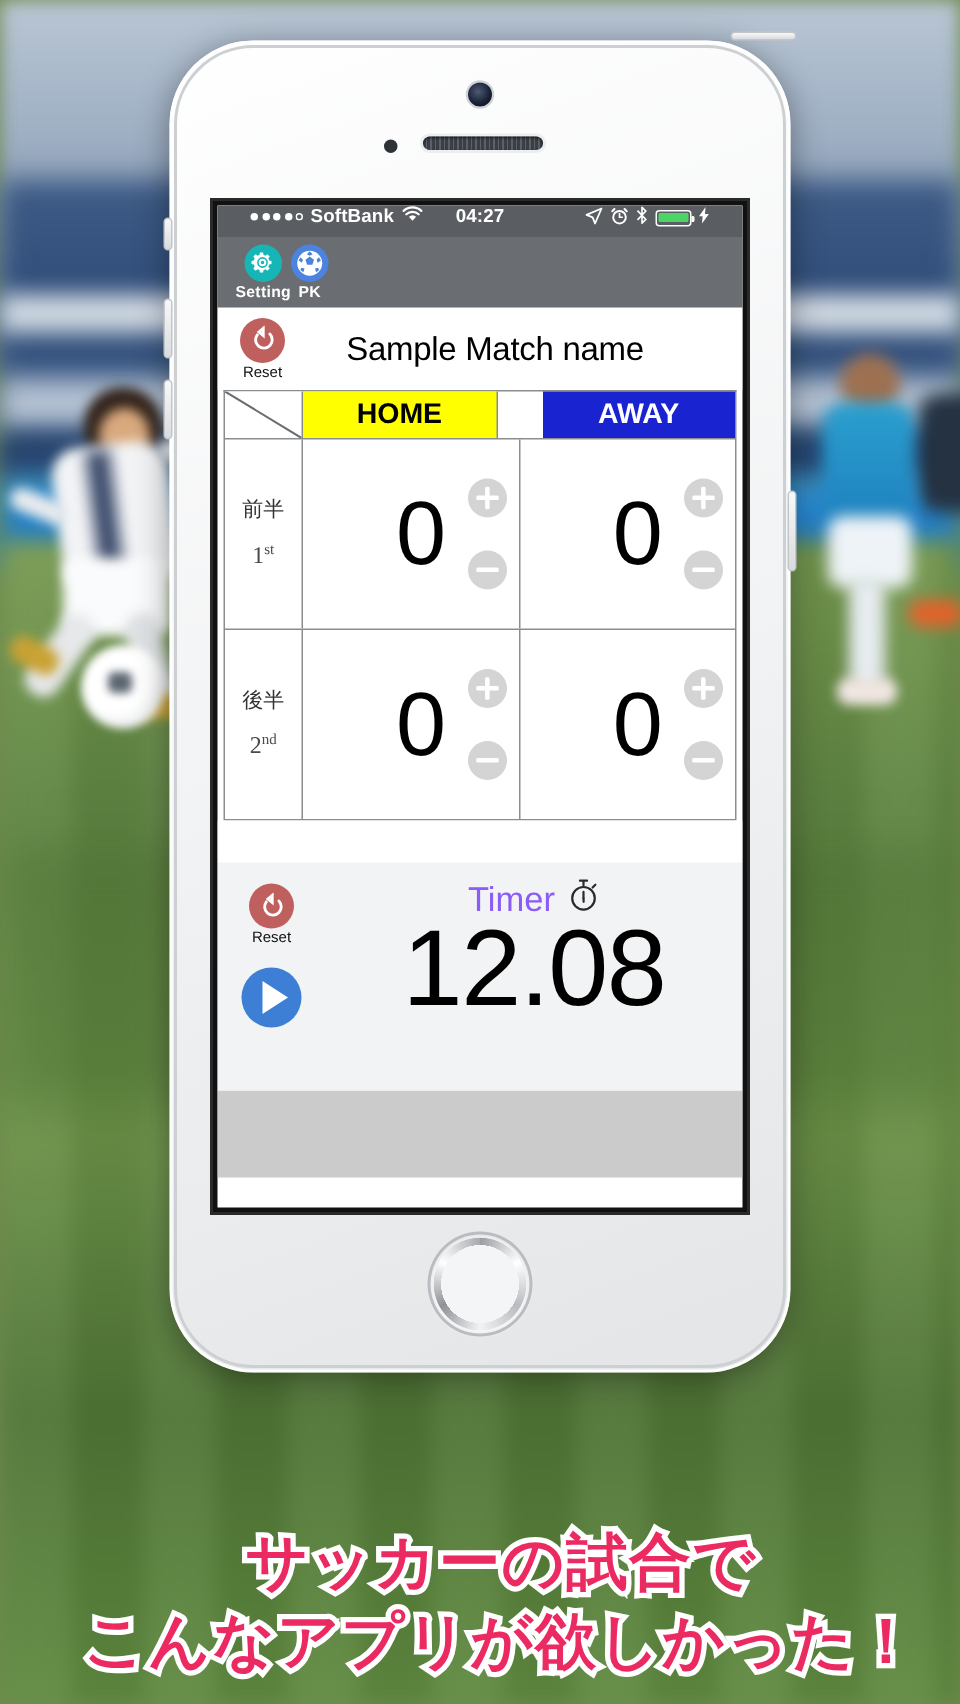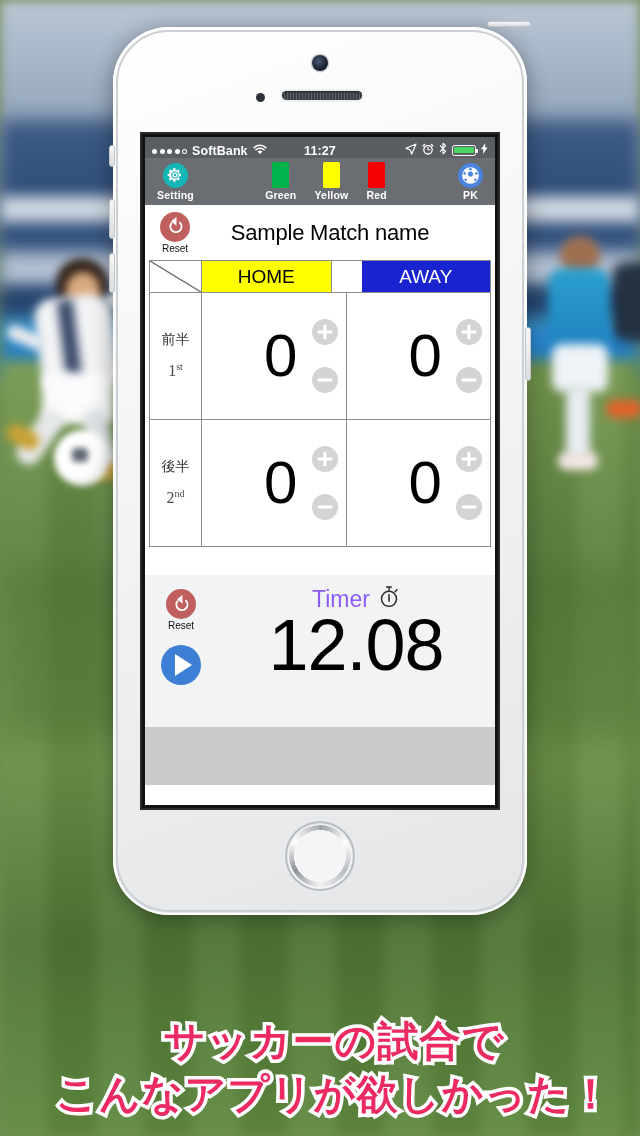--- a/index.html
+++ b/index.html
@@ -137,21 +137,21 @@
   
   #screen {
     position:absolute; left:32px; top:110px; width:350px; height:668px;
     background:#fff; overflow:hidden;
     box-shadow:0 0 0 3px #111, 0 0 0 5px #2a2a2a;
   }
 
   
   #statusbar {
     height:21px; background:#5a5d62; color:#fff;
-    display:flex; align-items:flex-end; padding:0 7px;
+    display:flex; align-items:flex-start; padding:0 22px;
     font-size:12px; font-weight:bold; letter-spacing:.1px;
   }
   .sb-left { display:flex; align-items:center; gap:5px; flex:1; }
   .sb-center{ position:absolute; left:0; right:0; text-align:center; font-size:12.5px; font-weight:bold;}
   .sb-right{ display:flex; align-items:center; gap:5px; margin-left:auto; position:relative; z-index:2;}
   .dots { display:flex; gap:2.5px; align-items:center; }
   .dot  { width:5px; height:5px; border-radius:50%; background:#fff; }
   .dot.empty { background:transparent; box-shadow:inset 0 0 0 1px #fff; }
   .carrier { font-size:12.5px; font-weight:bold; }
   .battery { width:24px; height:11px; border:1.3px solid #fff; border-radius:2.5px;
@@ -184,21 +184,21 @@
   .reset-label { font-size:10px; color:#111; margin-top:1px; font-weight:normal; }
   #match-name { flex:1; text-align:center; font-size:22px; color:#000; font-weight:normal;
                 letter-spacing:-.2px; padding-right:36px; }
 
   
   #scoreboard { margin:0 4px; border:1.6px solid #8a8d90; border-bottom:none; }
   .srow { display:flex; }
   .cell-corner { width:52px; border-right:1.6px solid #8a8d90; position:relative; background:#fff; }
   .cell-corner svg { position:absolute; inset:0; width:100%; height:100%; }
   .cell-team { flex:1; display:flex; align-items:center; justify-content:center;
-               font-size:19px; font-weight:normal; border-right:1.6px solid #8a8d90; }
+               font-size:19px; font-weight:bold; border-right:1.6px solid #8a8d90; }
   .cell-team:last-child { border-right:none; }
   .home-bg { background:#ffff00; color:#000; }
   .away-bg { background:#1a23d0; color:#fff;margin-left:30px; }
   .hdrow { height:32px; border-bottom:1.6px solid #8a8d90; }
 
   .scorerow { height:127px; border-bottom:1.6px solid #8a8d90; }
   .cell-half { width:52px; border-right:1.6px solid #8a8d90; display:flex; flex-direction:column;
                align-items:center; justify-content:center; gap:12px; }
   .half-jp { font-size:14px; color:#333; font-family:"DejaVu Sans", sans-serif; }
   .half-en { font-size:16px; color:#4a4a4a; font-family:"Liberation Serif", serif; }
@@ -305,21 +305,21 @@
         </span>
         <span class="carrier">SoftBank</span>
         <span>
           <svg width="14" height="11" viewBox="0 0 14 11">
             <path d="M7 10.2 4.6 7.5a3.6 3.6 0 0 1 4.8 0z" fill="#fff"></path>
             <path d="M2.9 5.8a6 6 0 0 1 8.2 0" stroke="#fff" stroke-width="1.5" fill="none" stroke-linecap="round"></path>
             <path d="M1.1 3.6a8.7 8.7 0 0 1 11.8 0" stroke="#fff" stroke-width="1.5" fill="none" stroke-linecap="round"></path>
           </svg>
         </span>
       </div>
-      <div class="sb-center">11:27</div>
+      <div class="sb-center">04:27</div>
       <div class="sb-right">
         <span>
           <svg width="12" height="12" viewBox="0 0 12 12">
             <path d="M11 1 1 5.3l4.1 1.6L6.7 11z" fill="none" stroke="#fff" stroke-width="1.2" stroke-linejoin="round"></path>
           </svg>
         </span>
         <span>
           <svg width="12" height="12" viewBox="0 0 12 12">
             <circle cx="6" cy="6.8" r="4.2" fill="none" stroke="#fff" stroke-width="1.3"></circle>
             <path d="M6 4.4v2.4h1.8" stroke="#fff" stroke-width="1.1" fill="none" stroke-linecap="round"></path>
@@ -346,34 +346,20 @@
       <div class="tb-item" id="tb-setting">
         <span class="tb-icon-circle gear-bg">
           <svg width="16" height="16" viewBox="0 0 24 24" fill="#fff">
             <path d="M12 8.2a3.8 3.8 0 1 0 0 7.6 3.8 3.8 0 0 0 0-7.6zm0 5.6a1.8 1.8 0 1 1 0-3.6 1.8 1.8 0 0 1 0 3.6z"></path>
             <path d="M21 13.6v-3.2l-2.4-.4a6.9 6.9 0 0 0-.8-1.9l1.4-2-2.3-2.3-2 1.4a6.9 6.9 0 0 0-1.9-.8L12.6 2h-3.2l-.4 2.4a6.9 6.9 0 0 0-1.9.8l-2-1.4L2.8 6.1l1.4 2a6.9 6.9 0 0 0-.8 1.9L1 10.4v3.2l2.4.4c.2.7.5 1.3.8 1.9l-1.4 2 2.3 2.3 2-1.4c.6.3 1.2.6 1.9.8l.4 2.4h3.2l.4-2.4c.7-.2 1.3-.5 1.9-.8l2 1.4 2.3-2.3-1.4-2c.3-.6.6-1.2.8-1.9zM12 17.4a5.4 5.4 0 1 1 0-10.8 5.4 5.4 0 0 1 0 10.8z"></path>
           </svg>
         </span>
         <span class="tb-label">Setting</span>
       </div>
 
-      <div id="tb-cards">
-        <div class="tb-item">
-          <span class="card-chip" style="background:#00b34a"></span>
-          <span class="tb-label">Green</span>
-        </div>
-        <div class="tb-item">
-          <span class="card-chip" style="background:#ffff00"></span>
-          <span class="tb-label">Yellow</span>
-        </div>
-        <div class="tb-item">
-          <span class="card-chip" style="background:#f50000"></span>
-          <span class="tb-label">Red</span>
-        </div>
-      </div>
 
       <div class="tb-item" id="tb-pk">
         <span class="tb-icon-circle pk-bg">
           <svg width="19" height="19" viewBox="0 0 24 24">
             <circle cx="12" cy="12" r="10.5" fill="#fff"></circle>
             <path d="M12 6.3 15.6 9l-1.4 4.3H9.8L8.4 9z" fill="#4b83de"></path>
             <path d="M12 1.8 9.6 4.4l2.4 1.2 2.4-1.2z" fill="#4b83de"></path>
             <path d="M2.6 9.6l2.8 2 .8-2.6L4.3 7z" fill="#4b83de"></path>
             <path d="M21.4 9.6l-2.8 2-.8-2.6L19.7 7z" fill="#4b83de"></path>
             <path d="M6.6 19.6l1-3.2-2.6-.7-1 1.9z" fill="#4b83de"></path>

